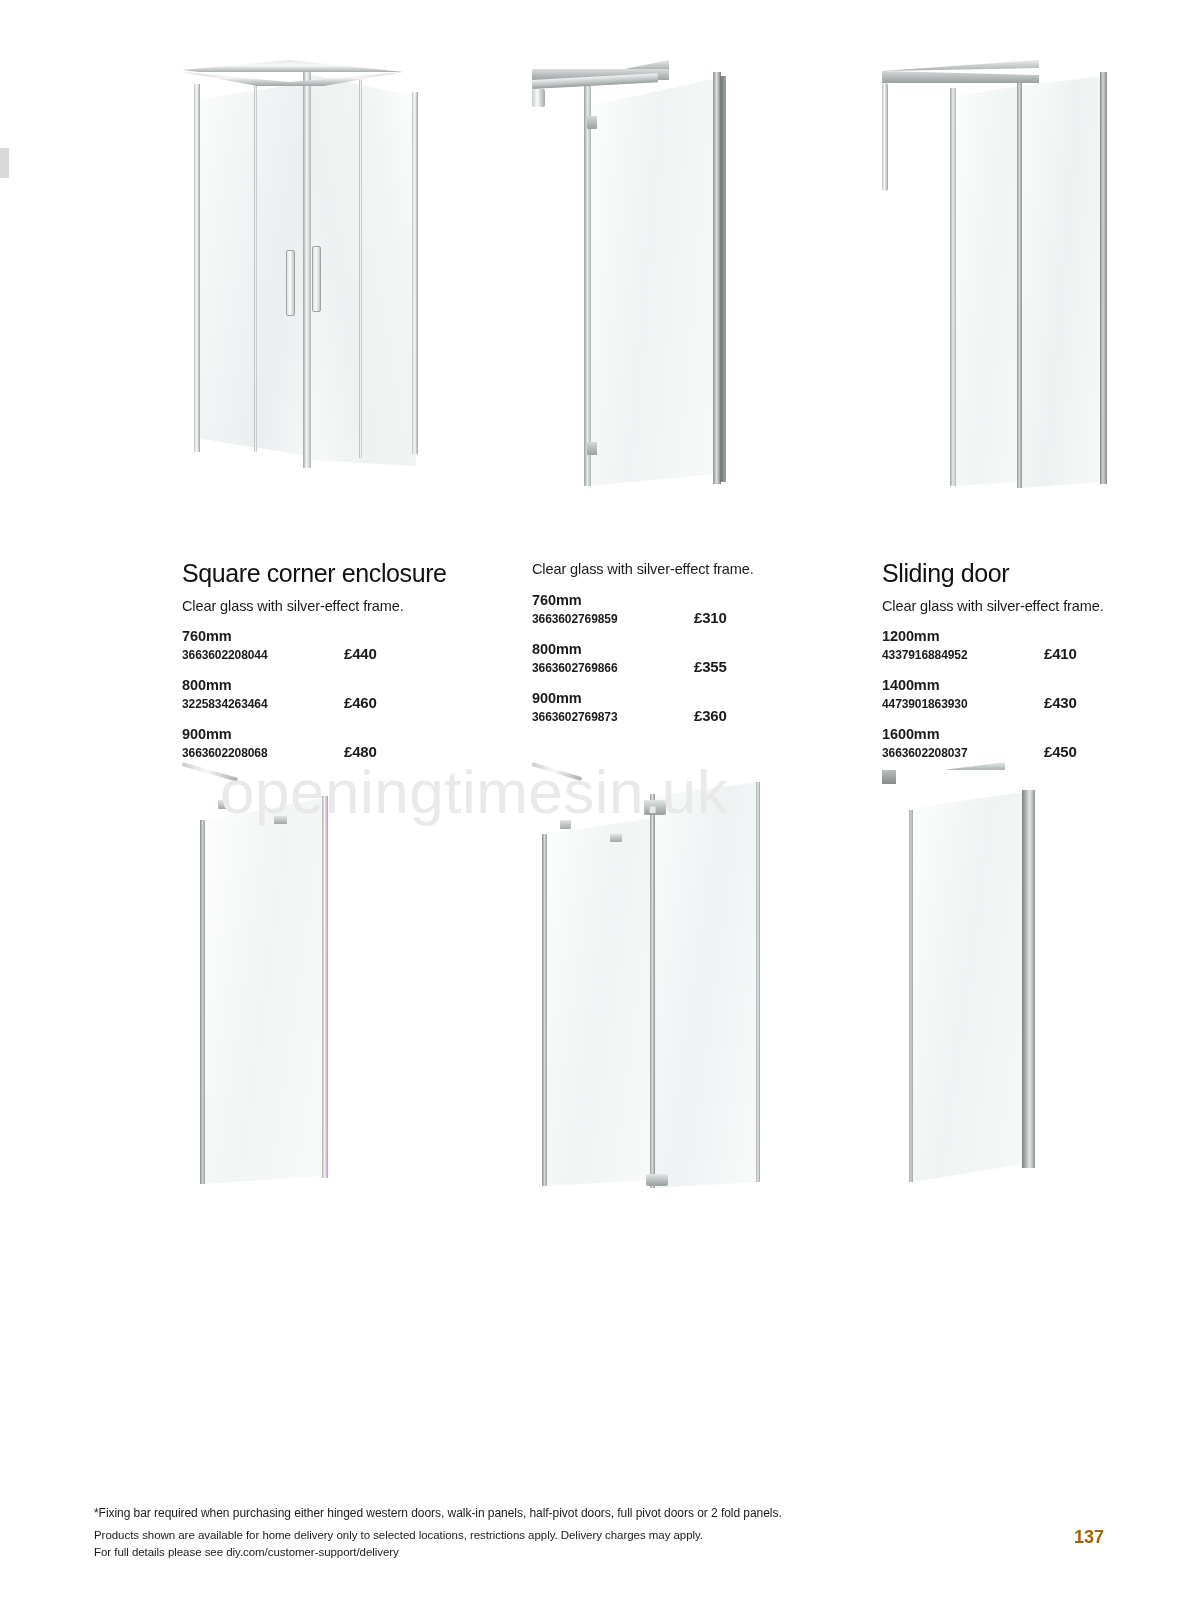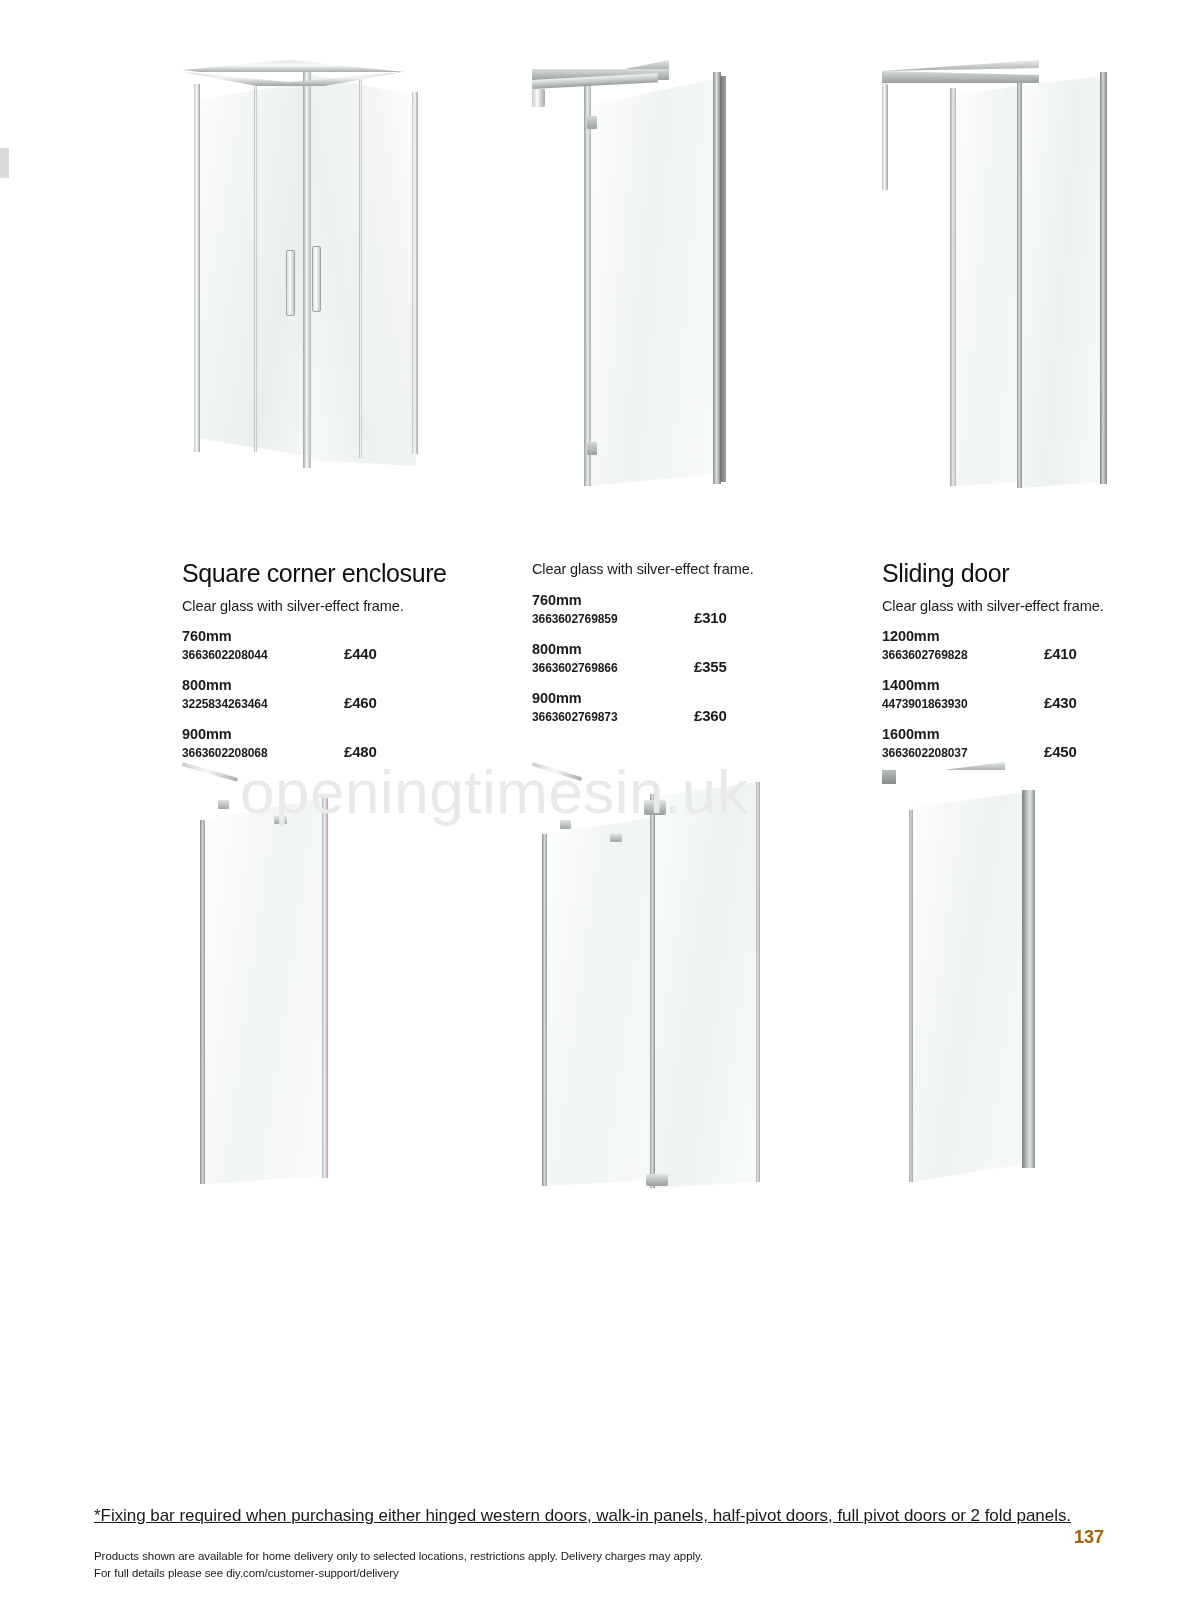--- a/index.html
+++ b/index.html
@@ -24,21 +24,21 @@
 
   .page {
     position: absolute;
     left: 0; top: 0;
     width: 1200px; height: 1619px;
   }
 
   
   .watermark {
     position: absolute;
-    left: 240px;
+    left: 220px;
     top: 756px;
     width: 700px;
     font-size: 62px;
     letter-spacing: 0.5px;
     color: #e9e9e9;
     font-weight: 400;
     white-space: nowrap;
     z-index: 5;
     pointer-events: none;
     user-select: none;
@@ -385,26 +385,25 @@
     top: 1505px;
     width: 1010px;
   }
   .fn-rule {
     position: absolute;
     left: 94px; top: 1478px;
     width: 1012px; height: 1px;
     background: transparent;
   }
   .fn-1 {
-    font-size: 17px;
+    font-size: 12px;
     line-height: 1.35;
     color: #1a1a1a;
     letter-spacing: -0.05px;
-    margin-bottom: 20px;
-    text-decoration: underline;
+    margin-bottom: 6px;
   }
   .fn-2 {
     font-size: 11.5px;
     line-height: 1.45;
     color: #1a1a1a;
     letter-spacing: -0.05px;
   }
   .page-no {
     position: absolute;
     right: 0;
@@ -520,21 +519,21 @@
         <div class="sl-bot"></div>
         <div class="sl-handle"></div>
       </div>
       <div class="info i1">
         <h2 class="p-title"><span>Sliding door</span><sup></sup></h2>
         <div class="p-desc">Clear glass with silver-effect frame.</div>
         <ul class="var-list">
           <li class="variant">
             <div class="v-size">1200mm</div>
             <div class="v-line">
-              <span class="v-code">3663602769828</span>
+              <span class="v-code">4337916884952</span>
               <span class="v-price">£410</span>
             </div>
           </li>
           <li class="variant">
             <div class="v-size">1400mm</div>
             <div class="v-line">
               <span class="v-code">4473901863930</span>
               <span class="v-price">£430</span>
             </div>
           </li>

